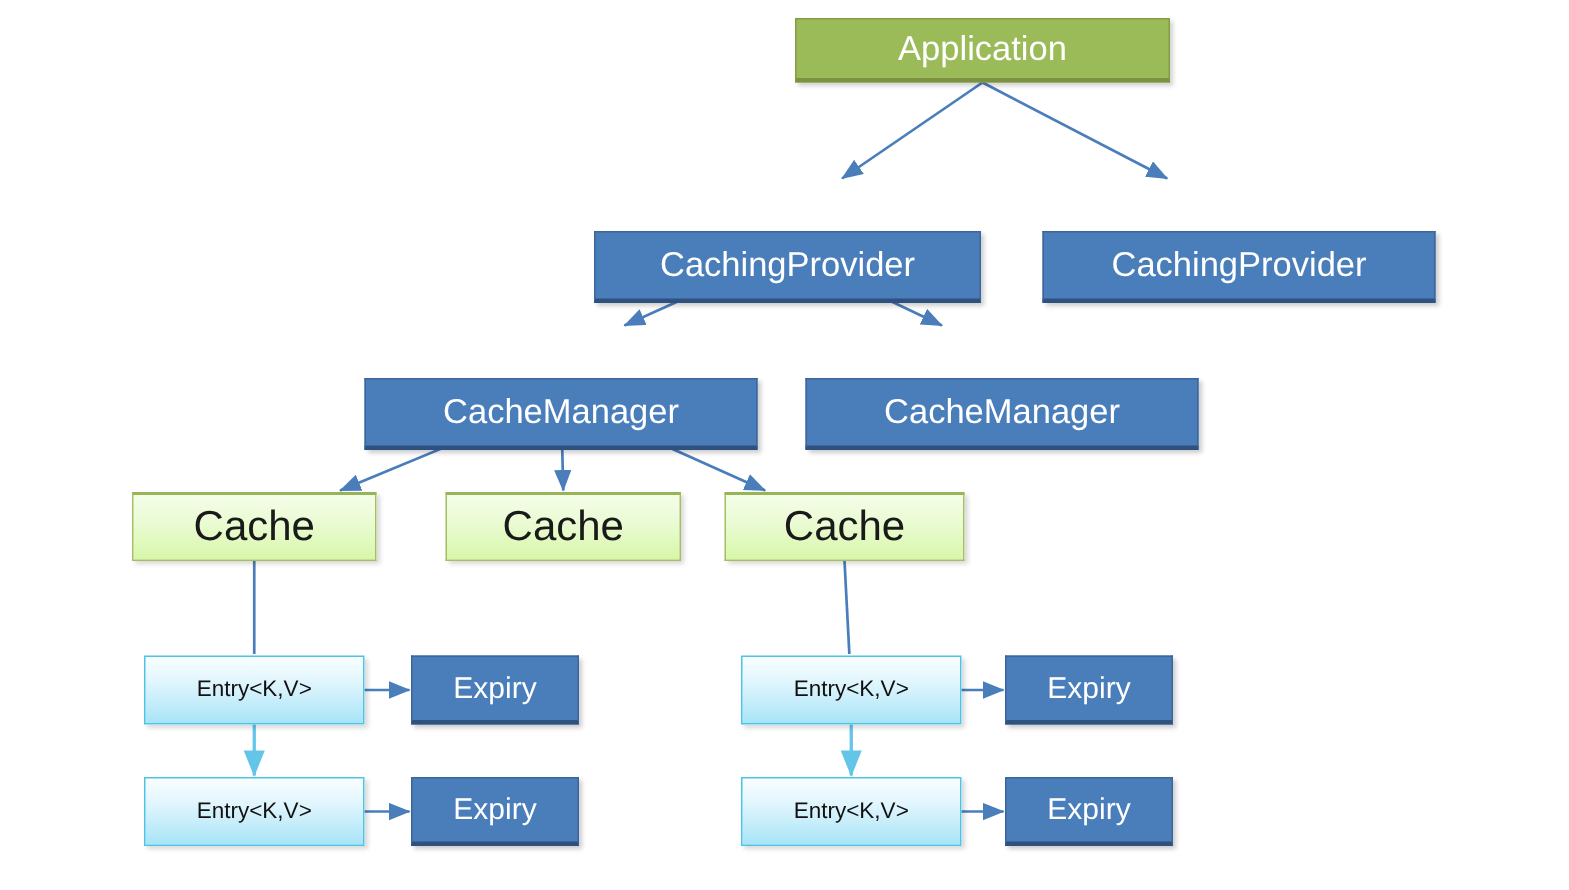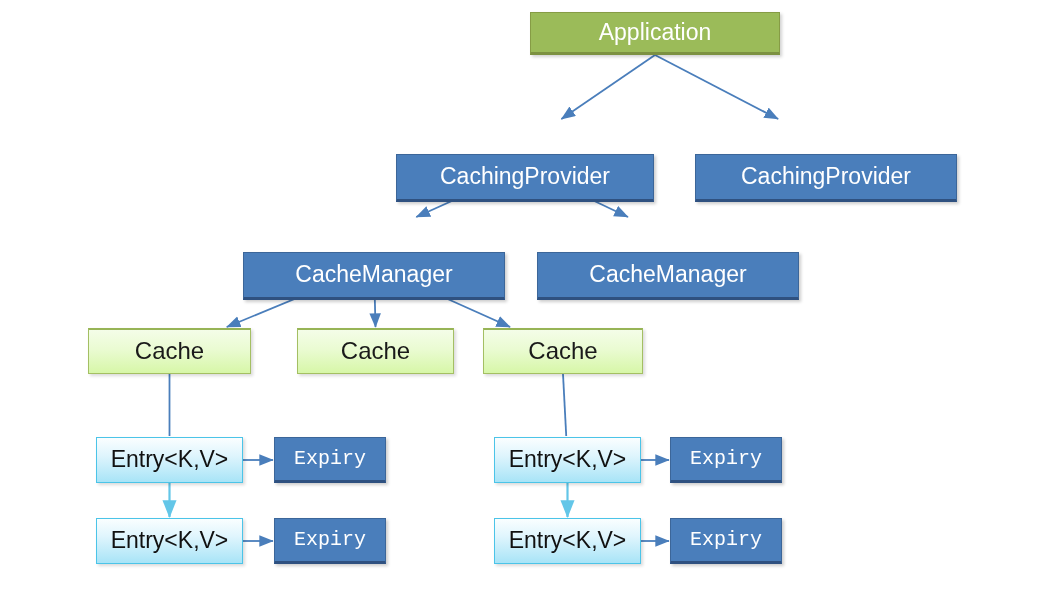--- a/index.html
+++ b/index.html
@@ -54,40 +54,39 @@
     font-size: 23px;
     box-shadow: 2px 2px 3px rgba(0,0,0,0.20);
     margin-top: 34px;
   }
   
   .node.cache {
     background: linear-gradient(to bottom, #F4FDE8 0%, #EAFBD2 45%, #D7F7A8 100%);
     border: 1px solid #A4BF63;
     border-top: 2px solid #97B456;
     color: #1a1a1a;
-    font-size: 24px;
+    font-size: 28px;
     box-shadow: 2px 2px 3px rgba(0,0,0,0.15);
   }
   
   .node.entry {
     background: linear-gradient(to bottom, #FAFEFF 0%, #DFF5FD 40%, #A8E4F7 100%);
     border: 1px solid #4BC4E8;
     color: #111111;
-    font-size: 23px;
+    font-size: 15px;
     box-shadow: 2px 2px 3px rgba(0,0,0,0.15);
   }
   
   .node.expiry {
     background: #4A7EBB;
     border: 1px solid #3C6699;
     border-bottom: 3px solid #2F5180;
     color: #ffffff;
     font-size: 20px;
     box-shadow: 2px 2px 3px rgba(0,0,0,0.20);
-    font-family: Liberation Mono, monospace;
   }
 </style>
 </head>
 <body>
 
 <div id="canvas">
   <svg class="edges" viewBox="0 0 1046 593">
     <defs>
       <marker id="arrow-blue" markerWidth="9" markerHeight="9" refX="7.6" refY="3.2" orient="auto" markerUnits="strokeWidth">
         <path d="M0,0 L8,3.2 L0,6.4 z" fill="#4A7EBB"></path>

